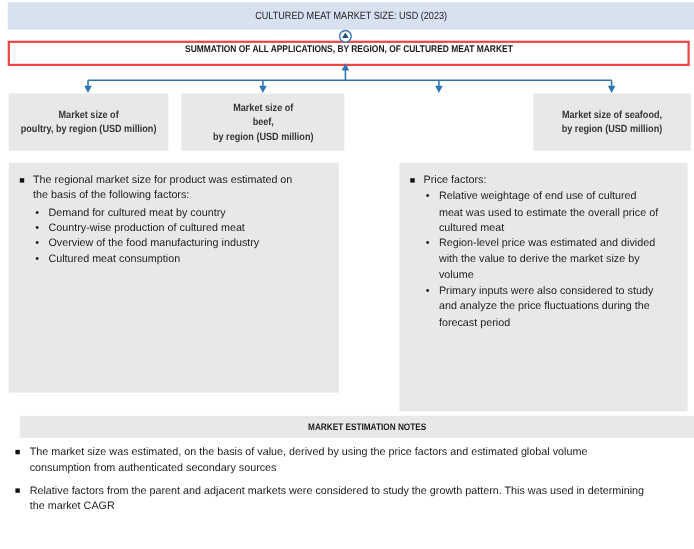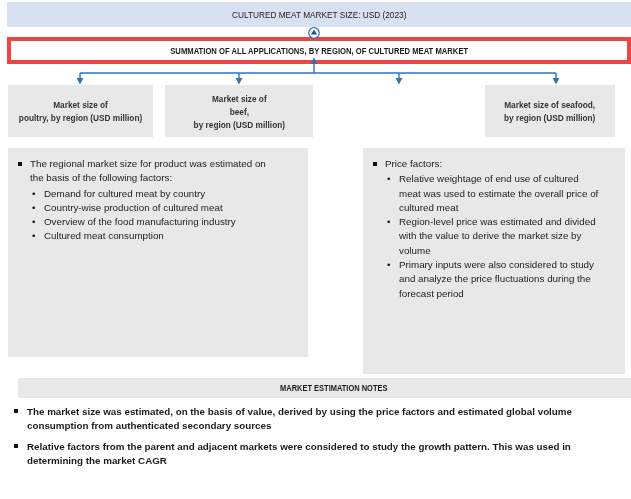--- a/index.html
+++ b/index.html
@@ -10,37 +10,37 @@
   .condensed{display:inline-block;transform:scaleX(0.87);transform-origin:center;white-space:nowrap;}
 
   
   .banner-top{
     position:absolute;left:7px;top:2px;width:624px;height:25px;
     background:#d7e1ef;display:flex;align-items:center;justify-content:center;
     font-size:9.5px;font-weight:400;color:#1a1a1a;
   }
   .banner-sub{
     position:absolute;left:7px;top:37px;width:616px;height:19px;
-    background:#fff;border:4px solid #ef4444;
-    display:flex;align-items:center;justify-content:center;
+    background:#fff;border:2px solid #ef4444;
+    display:flex;align-items:flex-start;justify-content:center;
     font-size:8.8px;font-weight:700;color:#1a1a1a;
   }
 
   
   .overlay{position:absolute;left:0;top:0;pointer-events:none;z-index:5;}
 
   
   .box{
     position:absolute;top:85px;height:52px;background:#e8e8e8;
     display:flex;align-items:center;justify-content:center;overflow:visible;
   }
   .box1{left:8px;width:145px;}
   .box2{left:165px;width:148px;}
   .box3{left:325px;width:148px;}
-  .box4{left:485px;width:130px;}
+  .box4{left:485px;width:143px;}
   .box-label{
     flex:none;width:118%;text-align:center;white-space:pre-line;
     font-size:9.5px;font-weight:700;color:#333;line-height:13px;
     transform:scaleX(0.87);transform-origin:center;
   }
 
   
   .panel{position:absolute;background:#e8e8e8;box-sizing:border-box;padding:9px 8px 8px 10px;}
   .panel-left{left:8px;top:148px;width:300px;height:209px;}
   .panel-right{left:363px;top:148px;width:262px;height:226px;}
@@ -55,21 +55,21 @@
   
   .notes-banner{
     position:absolute;left:18px;top:378px;width:631px;height:20px;
     background:#e8e8e8;display:flex;align-items:center;justify-content:center;
     font-size:8.6px;font-weight:700;color:#1a1a1a;
   }
 
   
   .bottom-bullets{position:absolute;left:14px;top:405px;width:610px;}
   .bottom-bullets .bullet-row{margin-bottom:8px;}
-  .bottom-bullets .bullet-text{font-size:9.8px;line-height:13.6px;max-width:565px;font-weight:bold;}
+  .bottom-bullets .bullet-text{font-size:9.8px;line-height:13.6px;max-width:565px;}
   .bottom-bullets .sq{margin-top:4px;margin-right:9px;}
 </style>
 </head>
 <body>
 
 <div class="page">
 
   <div class="banner-top">
     <span class="condensed">CULTURED MEAT MARKET SIZE: USD (2023)</span>
   </div>

